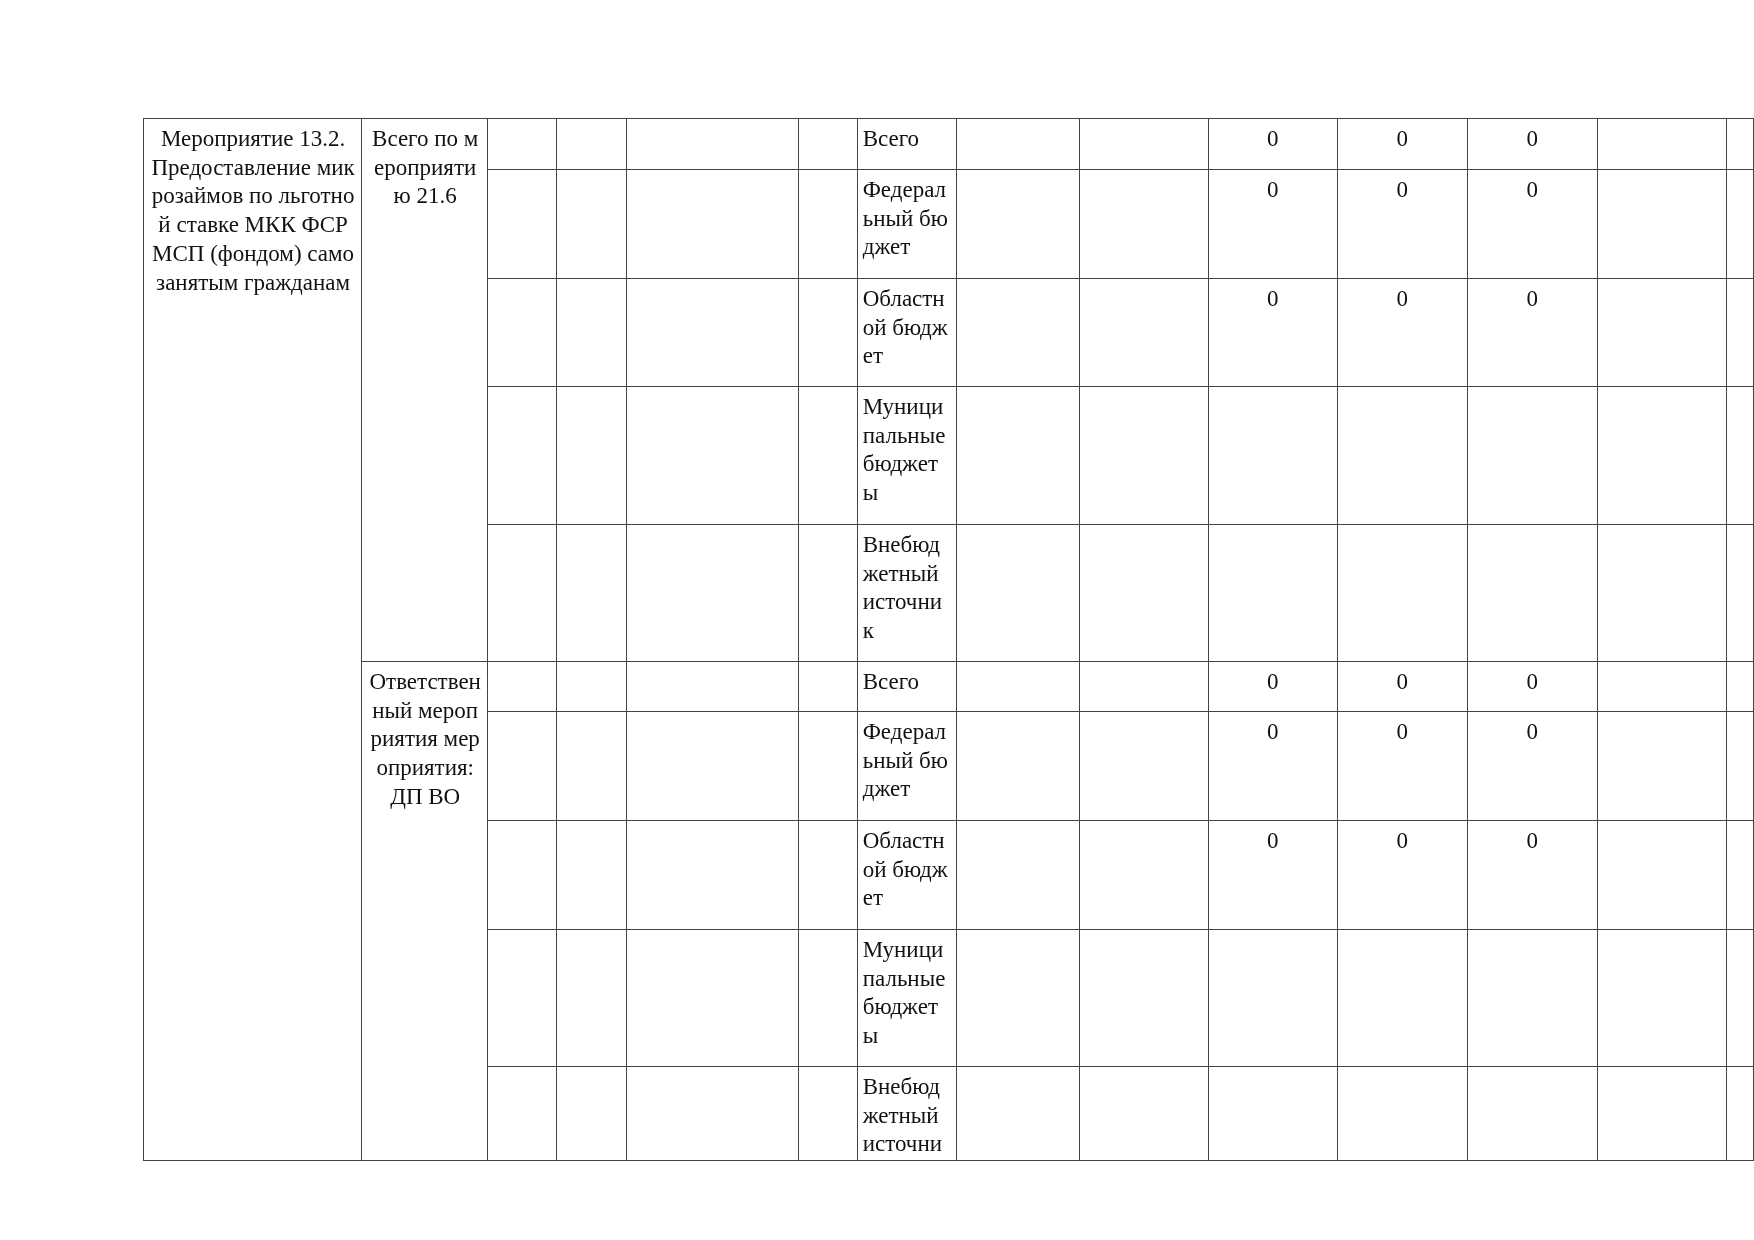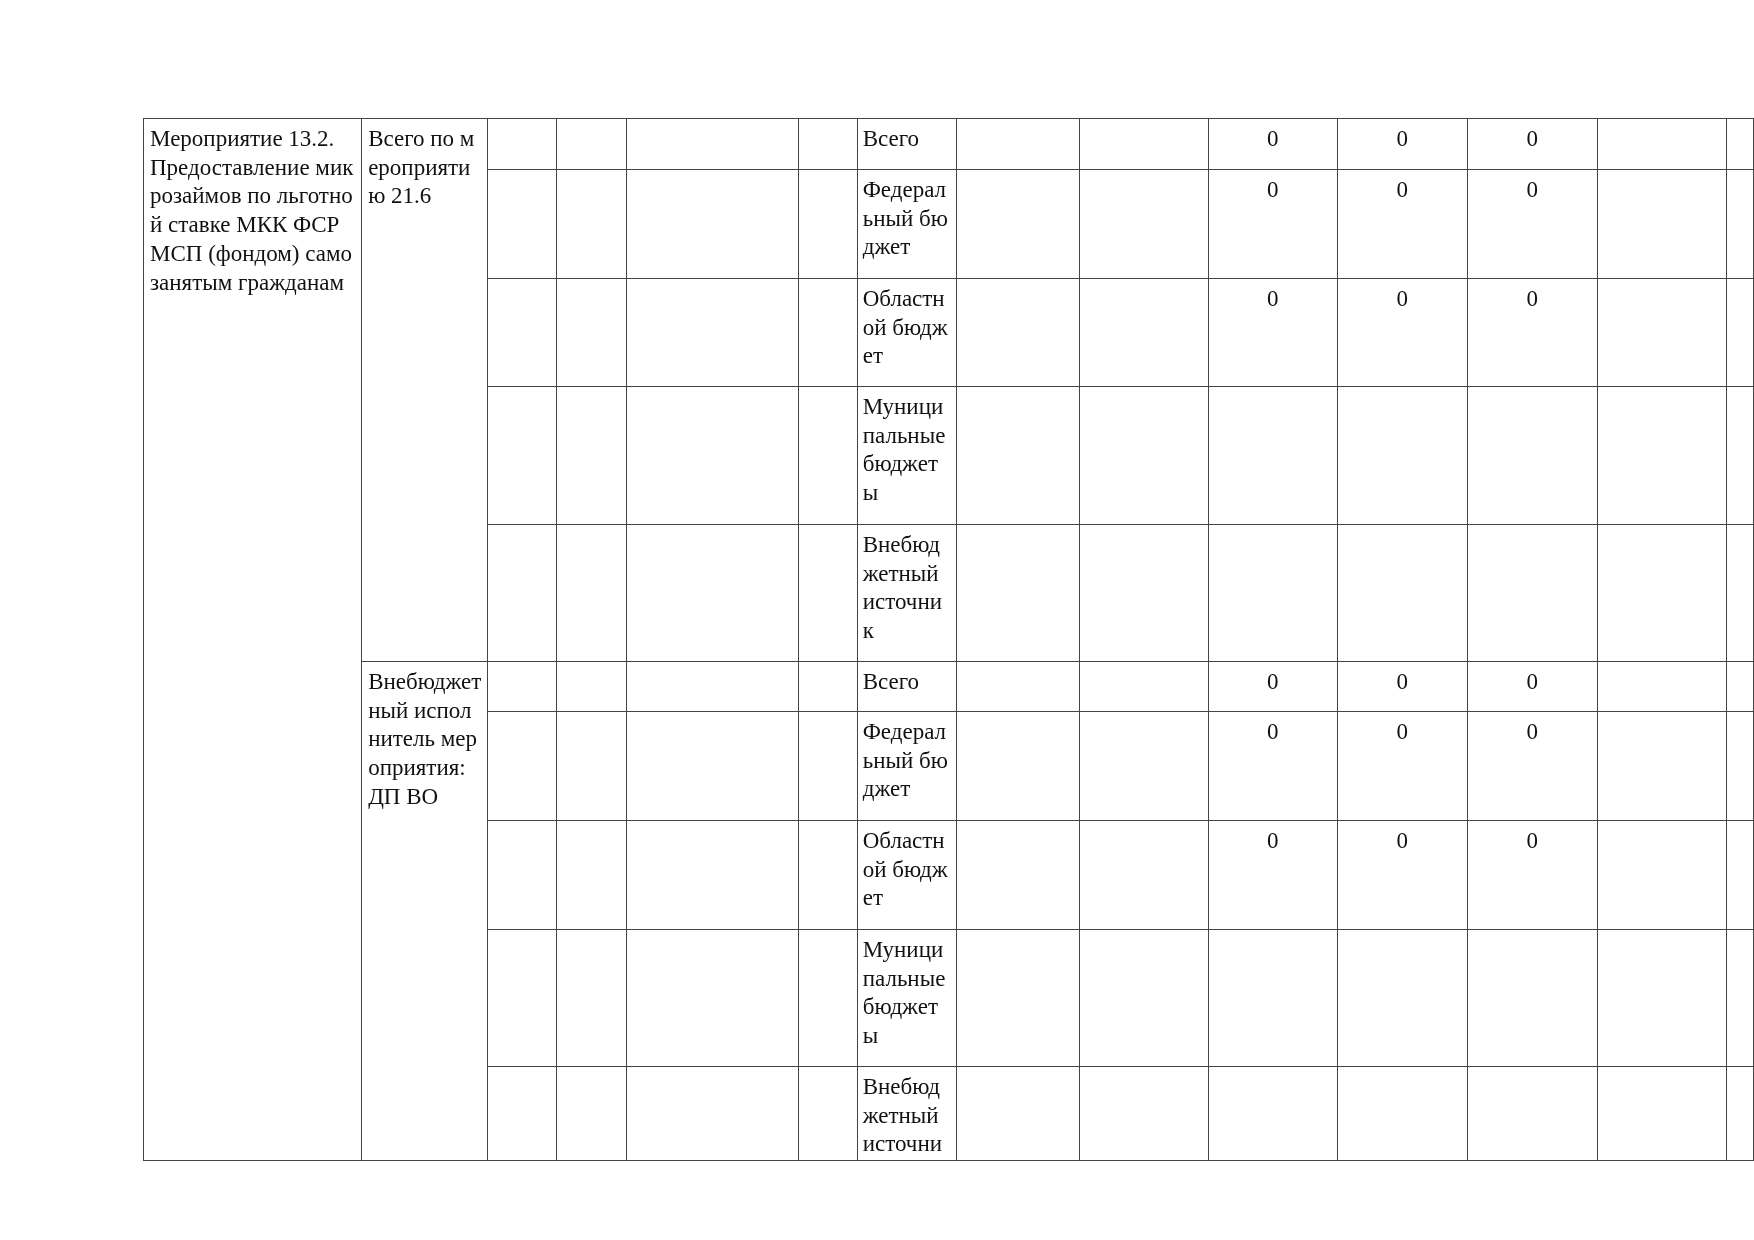--- a/index.html
+++ b/index.html
@@ -1,20 +1,20 @@
 <!DOCTYPE html>
 <html><head>
 <meta charset="utf-8">
 <style>
   html, body { margin:0; padding:0; background:#ffffff; }
   body { width:1754px; height:1240px; position:relative; overflow:hidden;
          font-family:"Liberation Serif", "DejaVu Serif", serif; color:#111; }
   .tbl { position:absolute; left:143px; top:118px; border-collapse:collapse; table-layout:fixed; }
   .tbl td { border:1.5px solid #444; padding:0; vertical-align:top; font-size:23px; line-height:28.7px; overflow:hidden; }
-  .txt { padding:6px 5px 0 6px; word-break:break-all; }
+  .txt { padding:6px 5px 0 6px; word-break:break-all;text-align:center; }
   .num { text-align:center; padding-top:6px; }
   .src { padding:6px 3px 0 5px; word-break:break-all; }
 </style>
 </head>
 <body>
 
 <table class="tbl">
   <colgroup>
     <col style="width:237px">
       <col style="width:136px">
@@ -145,21 +145,21 @@
         </td>
       <td>
           <div class="num"></div>
         </td>
       <td></td>
         <td></td>
     </tr>
 
     <tr style="height:50px">
       <td rowspan="5">
-          <div class="txt">Внебюджетный исполнитель мероприятия: ДП ВО</div>
+          <div class="txt">Ответственный мероприятия мероприятия: ДП ВО</div>
         </td>
       <td></td>
         <td></td>
         <td></td>
         <td></td>
       <td>
           <div class="src">Всего</div>
         </td>
       <td></td>
         <td></td>

